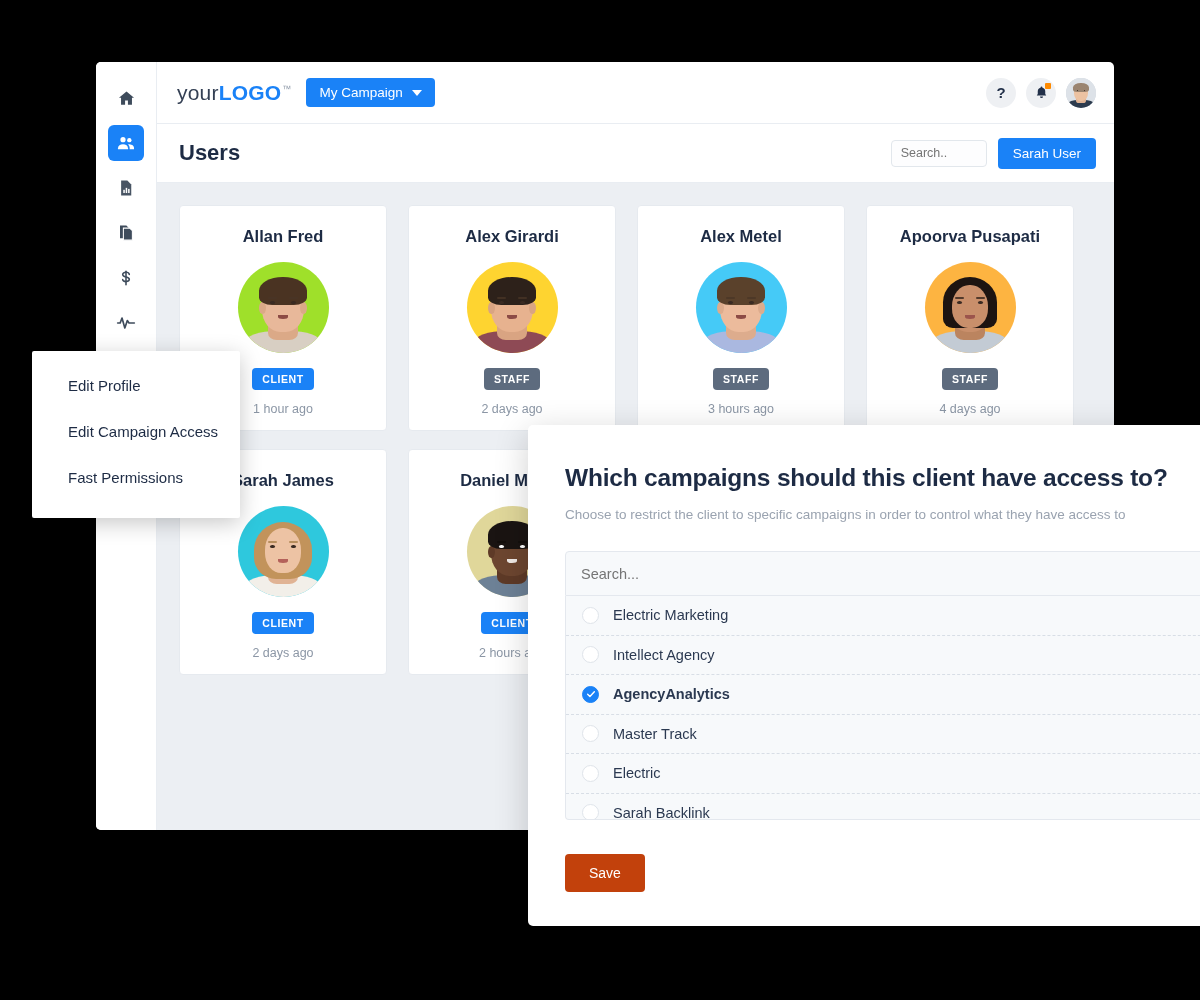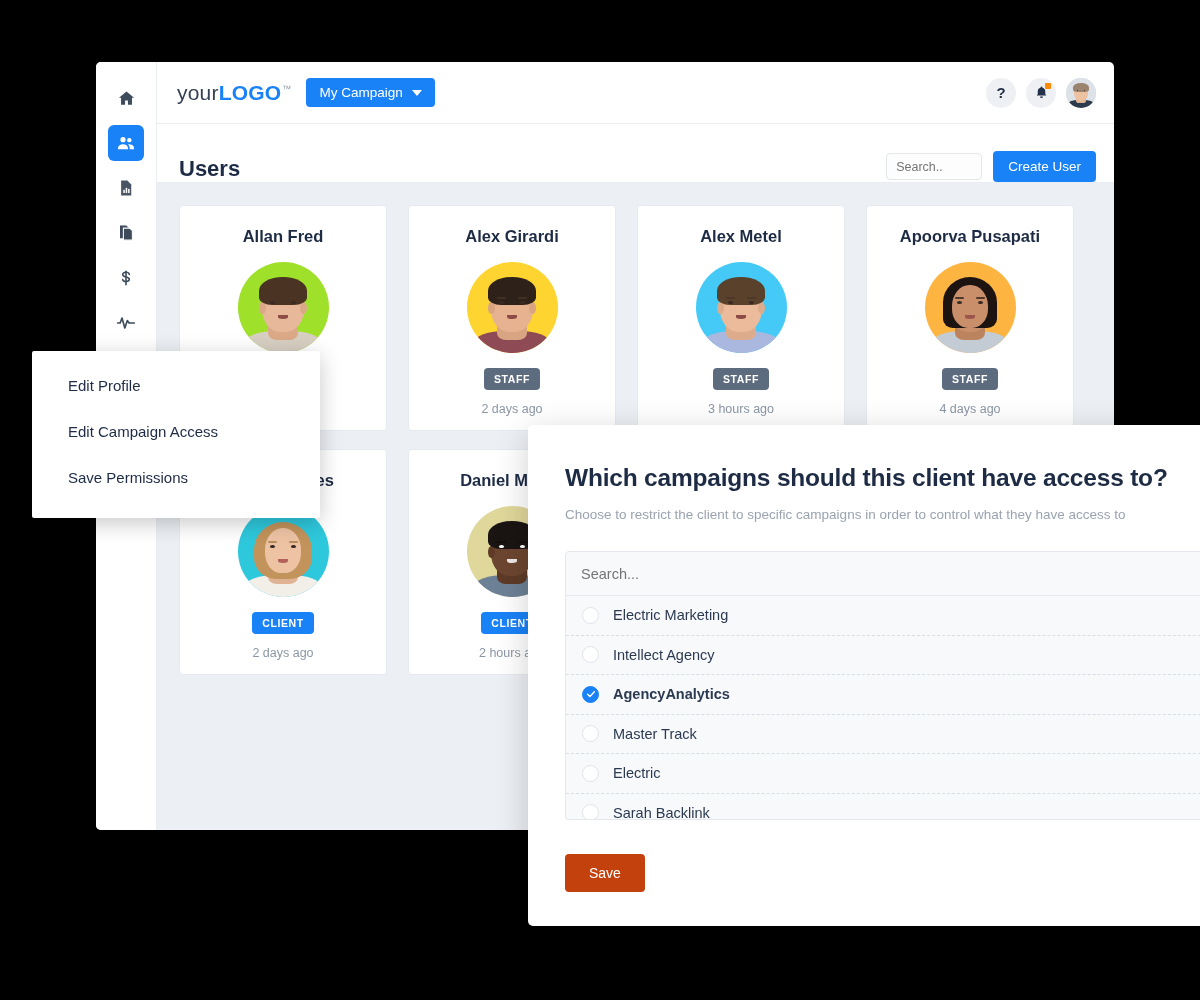--- a/index.html
+++ b/index.html
@@ -76,21 +76,21 @@
     width: 6px; height: 6px; border-radius: 1px; background: #ff8a00;
   }
   .avatar-sm {
     width: 30px; height: 30px; border-radius: 50%;
     background: #cfd6de; overflow: hidden; position: relative;
   }
 
   
   .page-head {
     height: 59px; flex: 0 0 59px;
-    display: flex; align-items: flex-end;
+    display: flex; align-items: center;
     padding: 0 18px 0 22px;
     border-bottom: 1px solid #e9edf2;
     background: #fff;
   }
   .page-title { font-size: 22px; font-weight: 700; color: #1d2b44; }
   .head-right { margin-left: auto; display: flex; align-items: center; gap: 11px; }
   .search-box {
     width: 96px; height: 27px;
     border: 1px solid #e2e7ec; border-radius: 4px;
     background: #fdfdfe; color: #a8b0ba;
@@ -144,21 +144,21 @@
   .f-hair { position:absolute; left:24%; top:17%; width:52%; height:30%; border-radius:50% 50% 28% 28%; }
   .f-eye  { position:absolute; top:43%; width:5.2%; height:3.6%; border-radius:50%; background:#3a2a22; }
   .f-eye.l{ left:36%; } .f-eye.r{ right:36%; }
   .f-brow { position:absolute; top:38.5%; width:9%; height:2.2%; border-radius:2px; background:#4a3527; opacity:.75; }
   .f-brow.l{ left:34%; } .f-brow.r{ right:34%; }
   .f-mouth{ position:absolute; left:44%; top:58%; width:12%; height:4.5%; border-radius:0 0 60% 60%; background:#8c4b45; }
 
   
   .dropdown {
     position: absolute; left: 32px; top: 351px;
-    width: 288px; height: 167px;
+    width: 208px; height: 167px;
     background: #fff; border-radius: 2px;
     box-shadow: 0 5px 22px rgba(0,0,0,.22);
     padding: 26px 0 0 36px;
   }
   .dd-item {
     font-size: 15px; color: #1d2b44; margin-bottom: 29px; cursor: pointer;
   }
 
   
   .modal {
@@ -310,21 +310,21 @@
                 <div class="f-eye r"></div>
             </div>
           </div>
         </div>
       </div>
 
       <div class="page-head">
         <div class="page-title">Users</div>
         <div class="head-right">
           <input class="search-box" type="text" placeholder="Search.." style="">
-          <button class="create-btn">Create User</button>
+          <button class="create-btn">Sarah User</button>
         </div>
       </div>
 
       <div class="content">
         <div class="card-grid">
 
           <div class="user-card">
             <div class="user-name">Allan Fred</div>
             <div class="avatar-lg" style="background:#9fe02a">
               <div class="face">
@@ -449,21 +449,21 @@
 
         </div>
       </div>
 
     </div>
   </div>
 
   <div class="dropdown">
     <div class="dd-item">Edit Profile</div>
     <div class="dd-item">Edit Campaign Access</div>
-    <div class="dd-item">Save Permissions</div>
+    <div class="dd-item">Fast Permissions</div>
   </div>
 
   <div class="modal">
     <div class="modal-title">Which campaigns should this client have access to?</div>
     <div class="modal-sub">Choose to restrict the client to specific campaigns in order to control what they have access to</div>
 
     <div class="m-search-wrap">
       <input class="m-search" type="text" placeholder="Search..." style="">
       <span class="search-glass">
         <svg width="15" height="15" viewBox="0 0 24 24" fill="none" stroke="currentColor" stroke-width="2.2" stroke-linecap="round">

